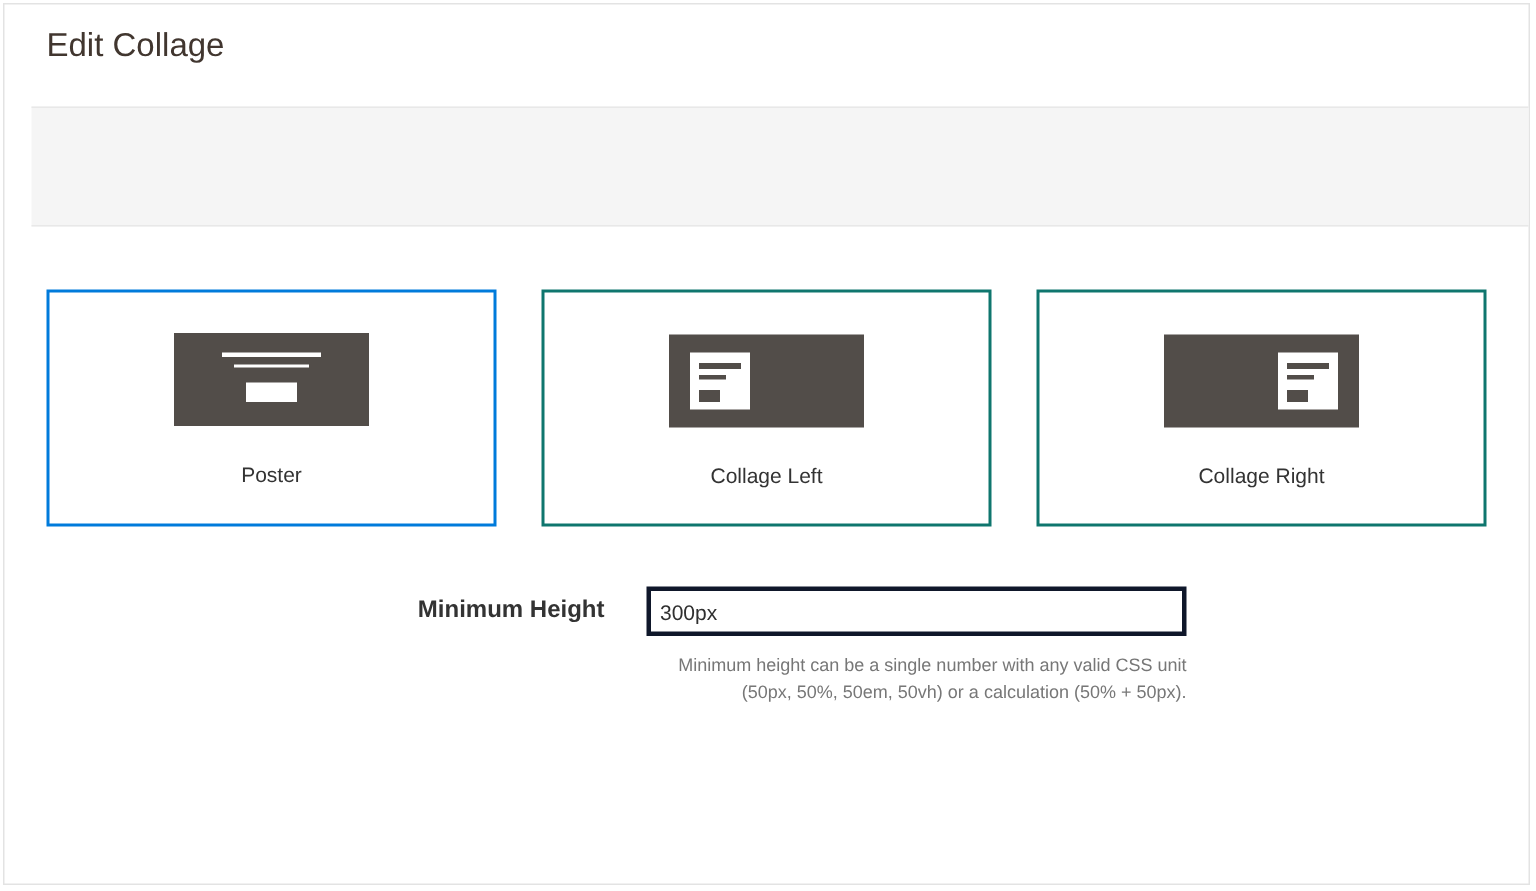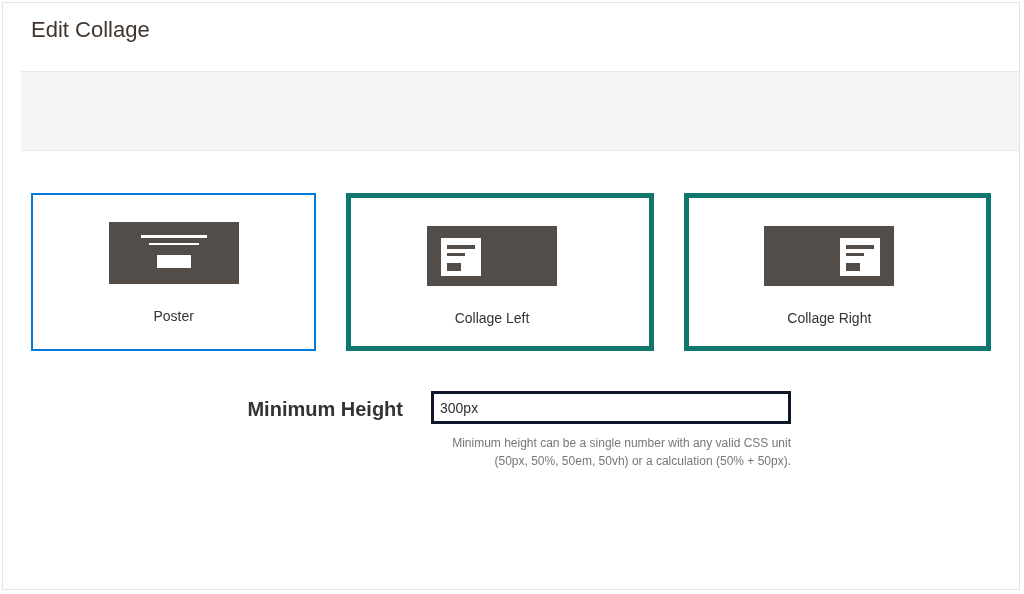--- a/index.html
+++ b/index.html
@@ -36,26 +36,26 @@
       font-weight: 400;
       color: #41362f;
       margin-bottom: 26px;
     }
     .options-row {
       display: flex;
       gap: 30px;
     }
     .option-card {
       flex: 1;
-      border: 5px solid #0f766e;
+      border: 2px solid #0f766e;
       background: #fff;
       display: flex;
       flex-direction: column;
       align-items: center;
-      padding: 28px 16px 20px 0;
+      padding: 28px 0 20px 0;
       cursor: pointer;
       height: 158px;
     }
     .option-card.selected {
       border: 2px solid #007bdb;
       padding: 27px 0 19px 0;
     }
     .option-label {
       font-size: 14px;
       color: #333;
@@ -96,21 +96,21 @@
       position: absolute; top: 25px; left: 6px; width: 14px; height: 8px; background: #524d49;
     }
     .form-row {
       display: flex;
       align-items: flex-start;
       margin-top: 40px;
     }
     .form-label {
       width: 400px;
       text-align: right;
-      font-size: 20px;
+      font-size: 16px;
       font-weight: 600;
       color: #333;
       padding-right: 28px;
       padding-top: 7px;
     }
     .form-control-wrap {
       width: 360px;
     }
     .text-input {
       width: 100%;

